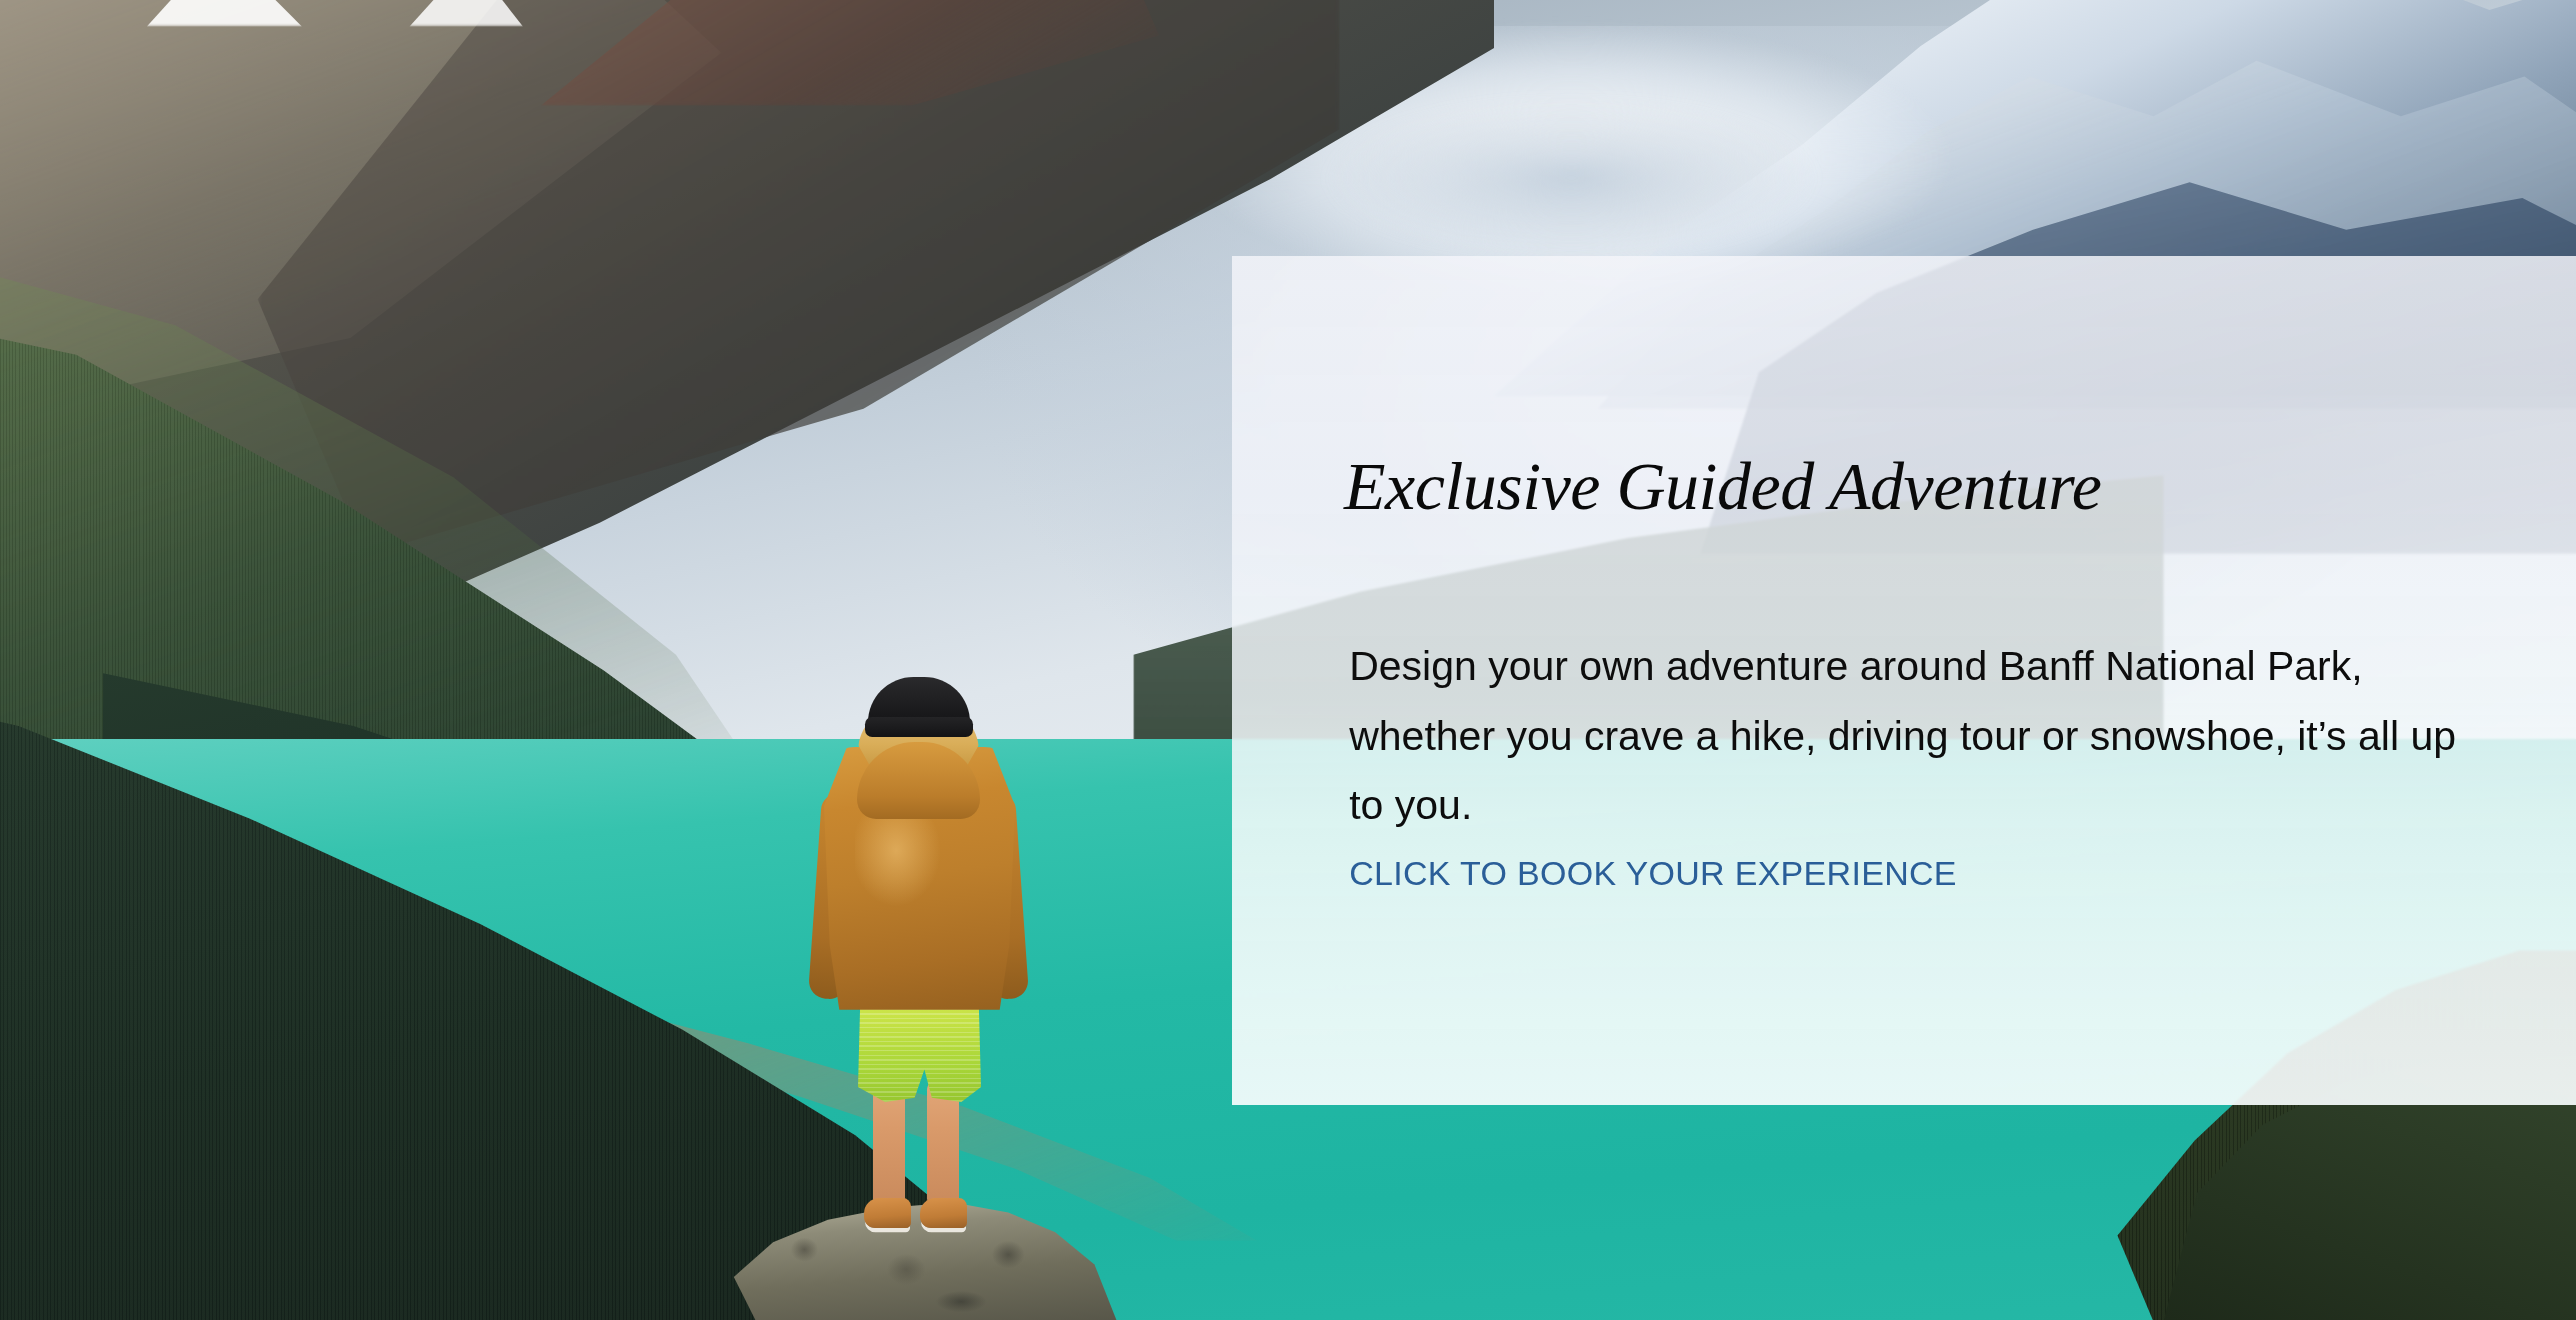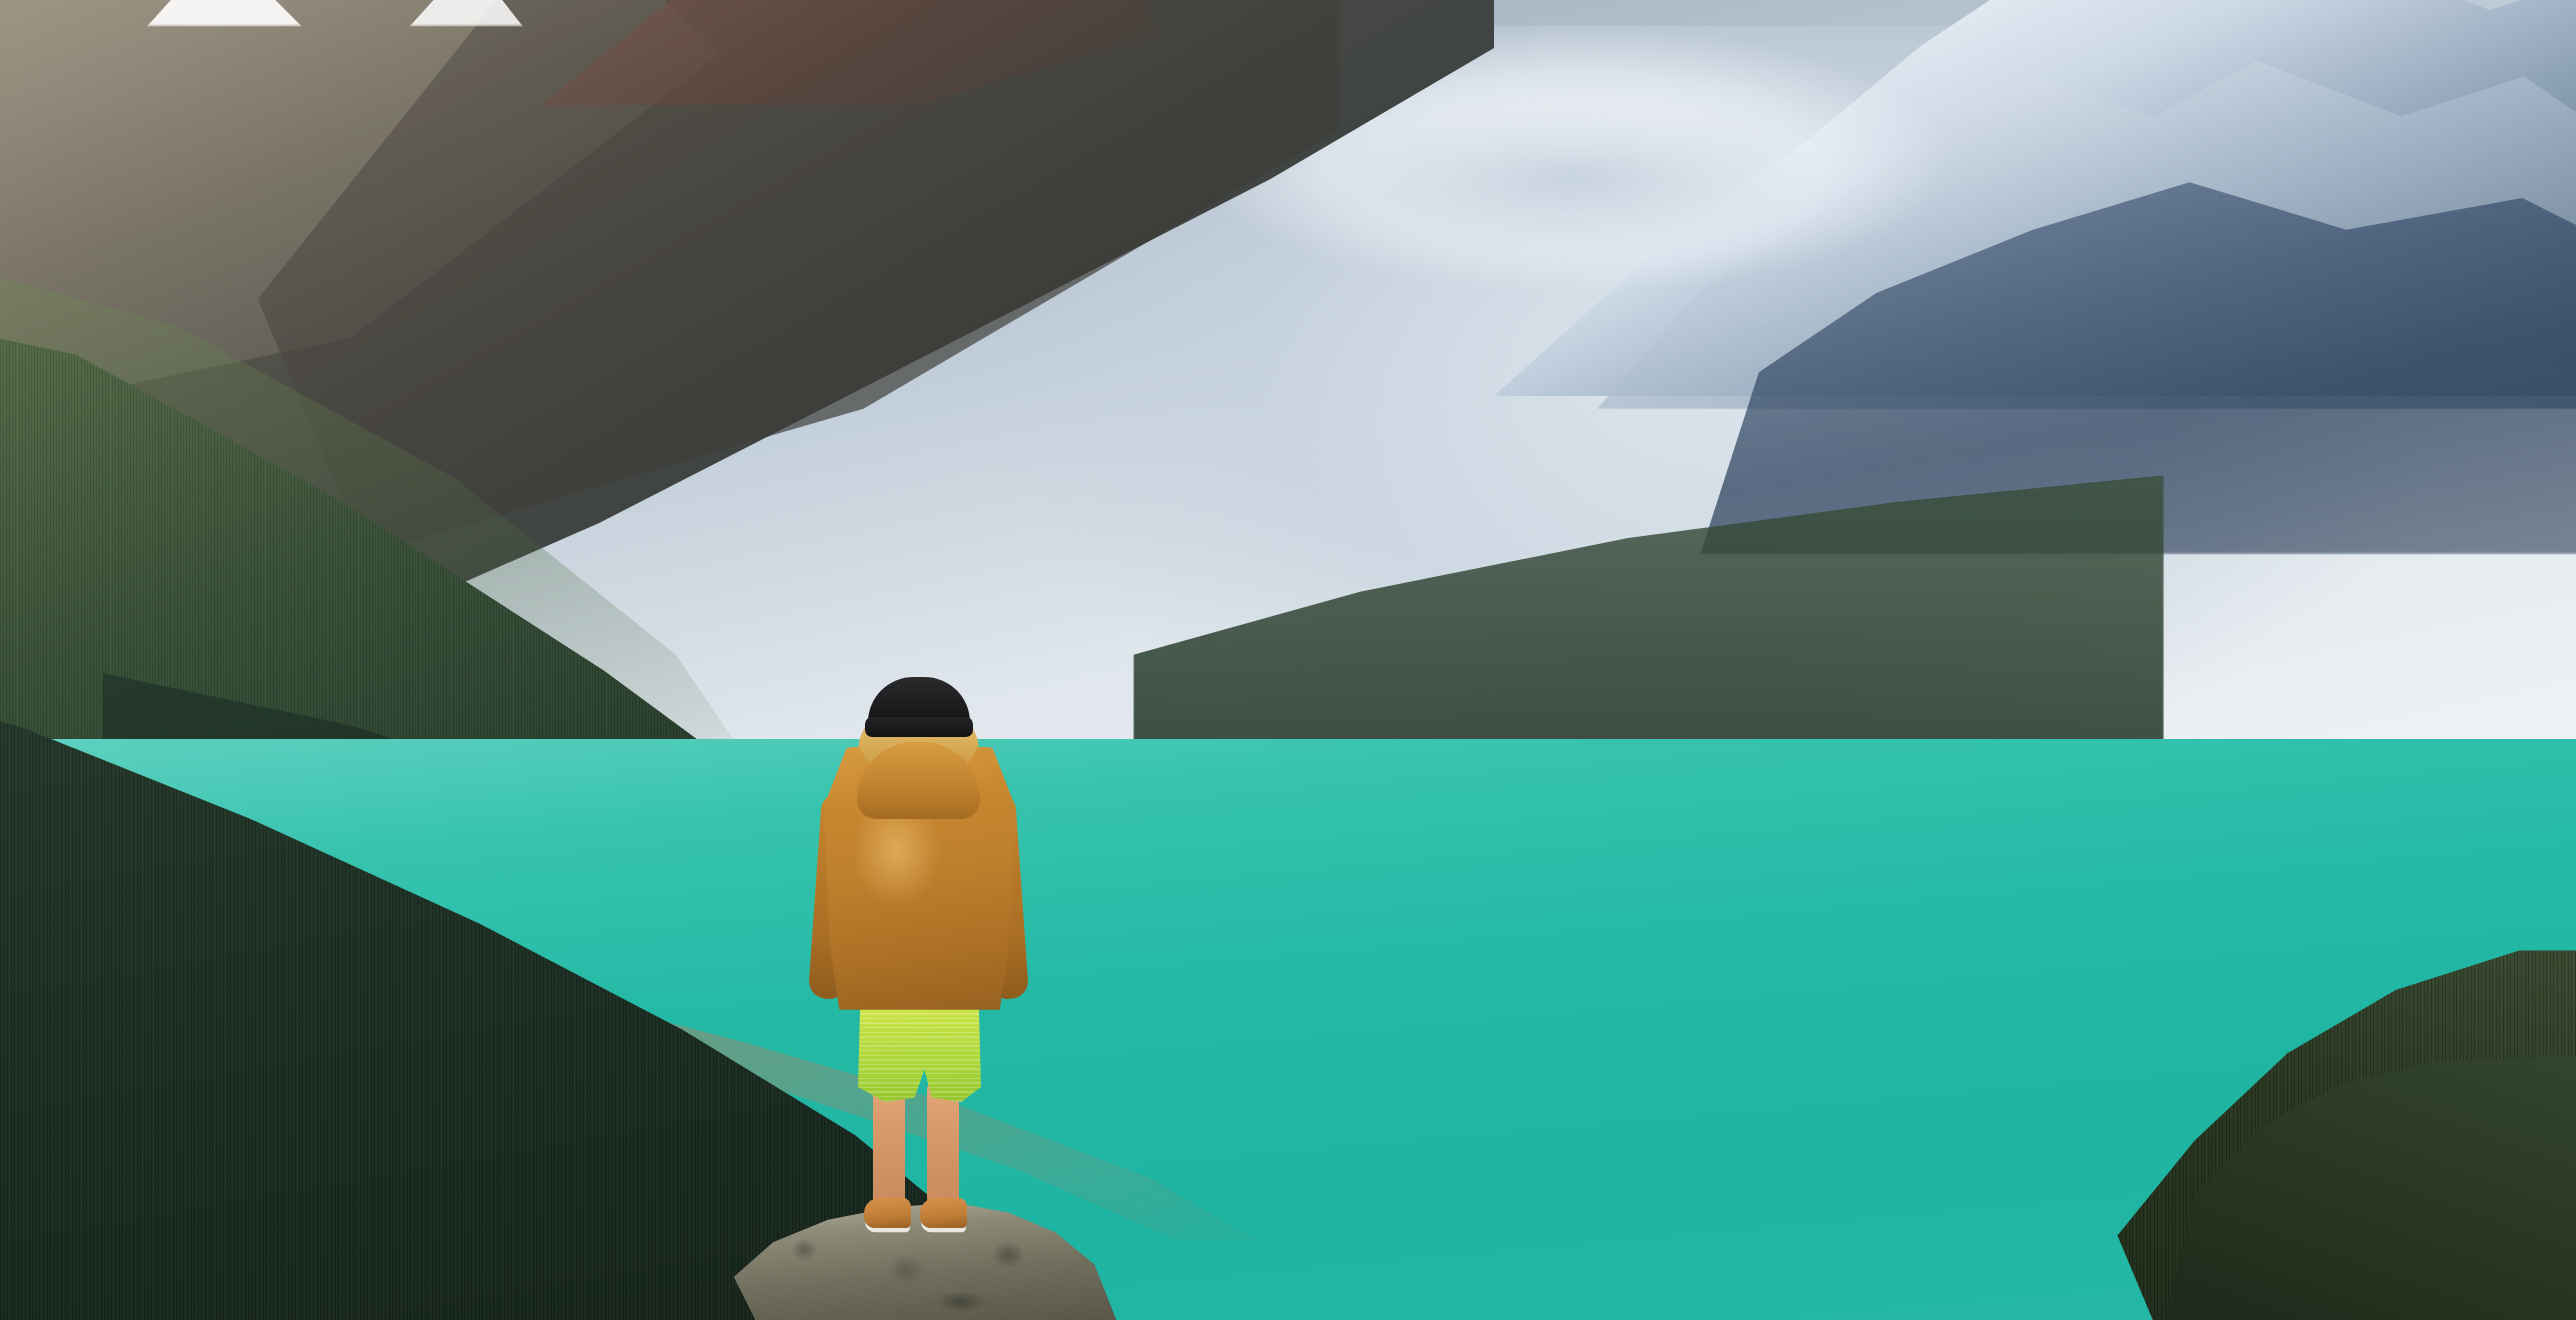--- a/index.html
+++ b/index.html
@@ -392,15 +392,22 @@
     <div class="arm l"></div>
     <div class="arm r"></div>
     <div class="hoodie"></div>
     <div class="hoodie-hi"></div>
     <div class="hair"></div>
     <div class="hoodie-hood"></div>
     <div class="beanie"></div>
     <div class="beanie-brim"></div>
   </div>
 
+  <div class="panel">
+    <div class="panel-inner">
+      <h1 class="panel-heading">Exclusive Guided Adventure</h1>
+      <p class="panel-body">Design your own adventure around Banff National Park, whether you crave a hike, driving tour or snowshoe, it’s all up to you.</p>
+      <a class="panel-cta">CLICK TO BOOK YOUR EXPERIENCE</a>
+    </div>
+  </div>
 
 </div>
 
 
 </body></html>

